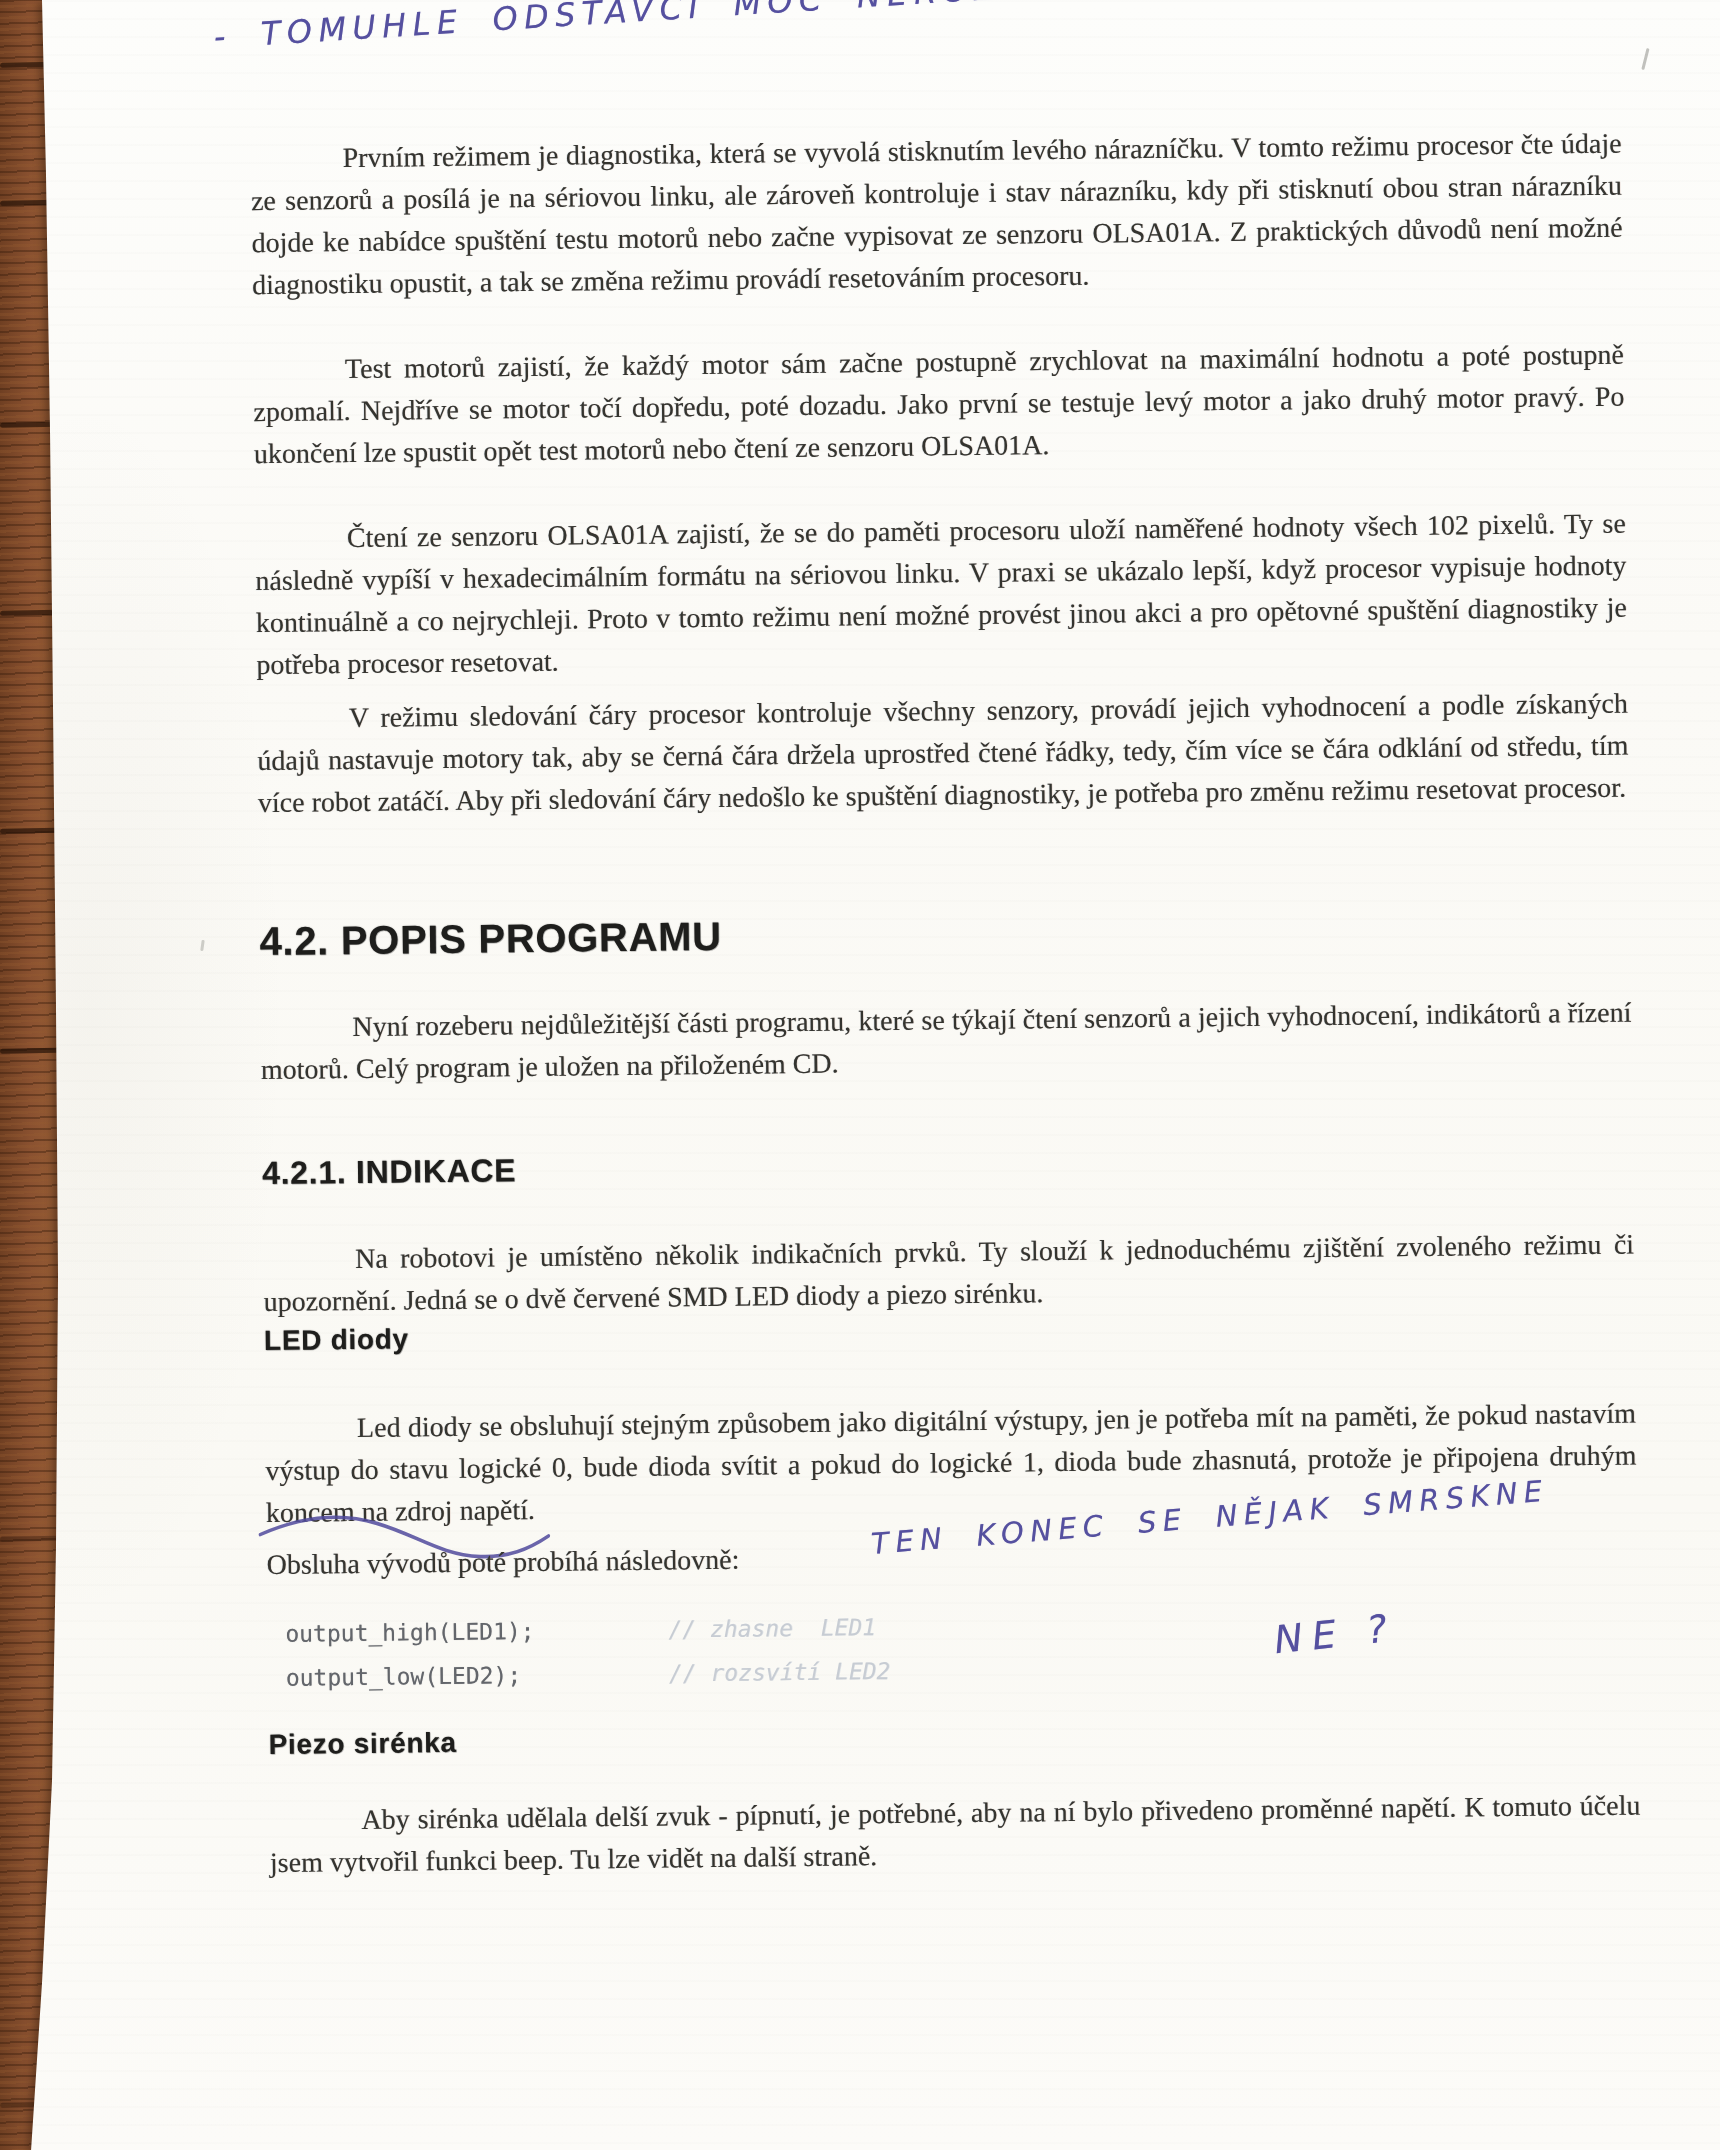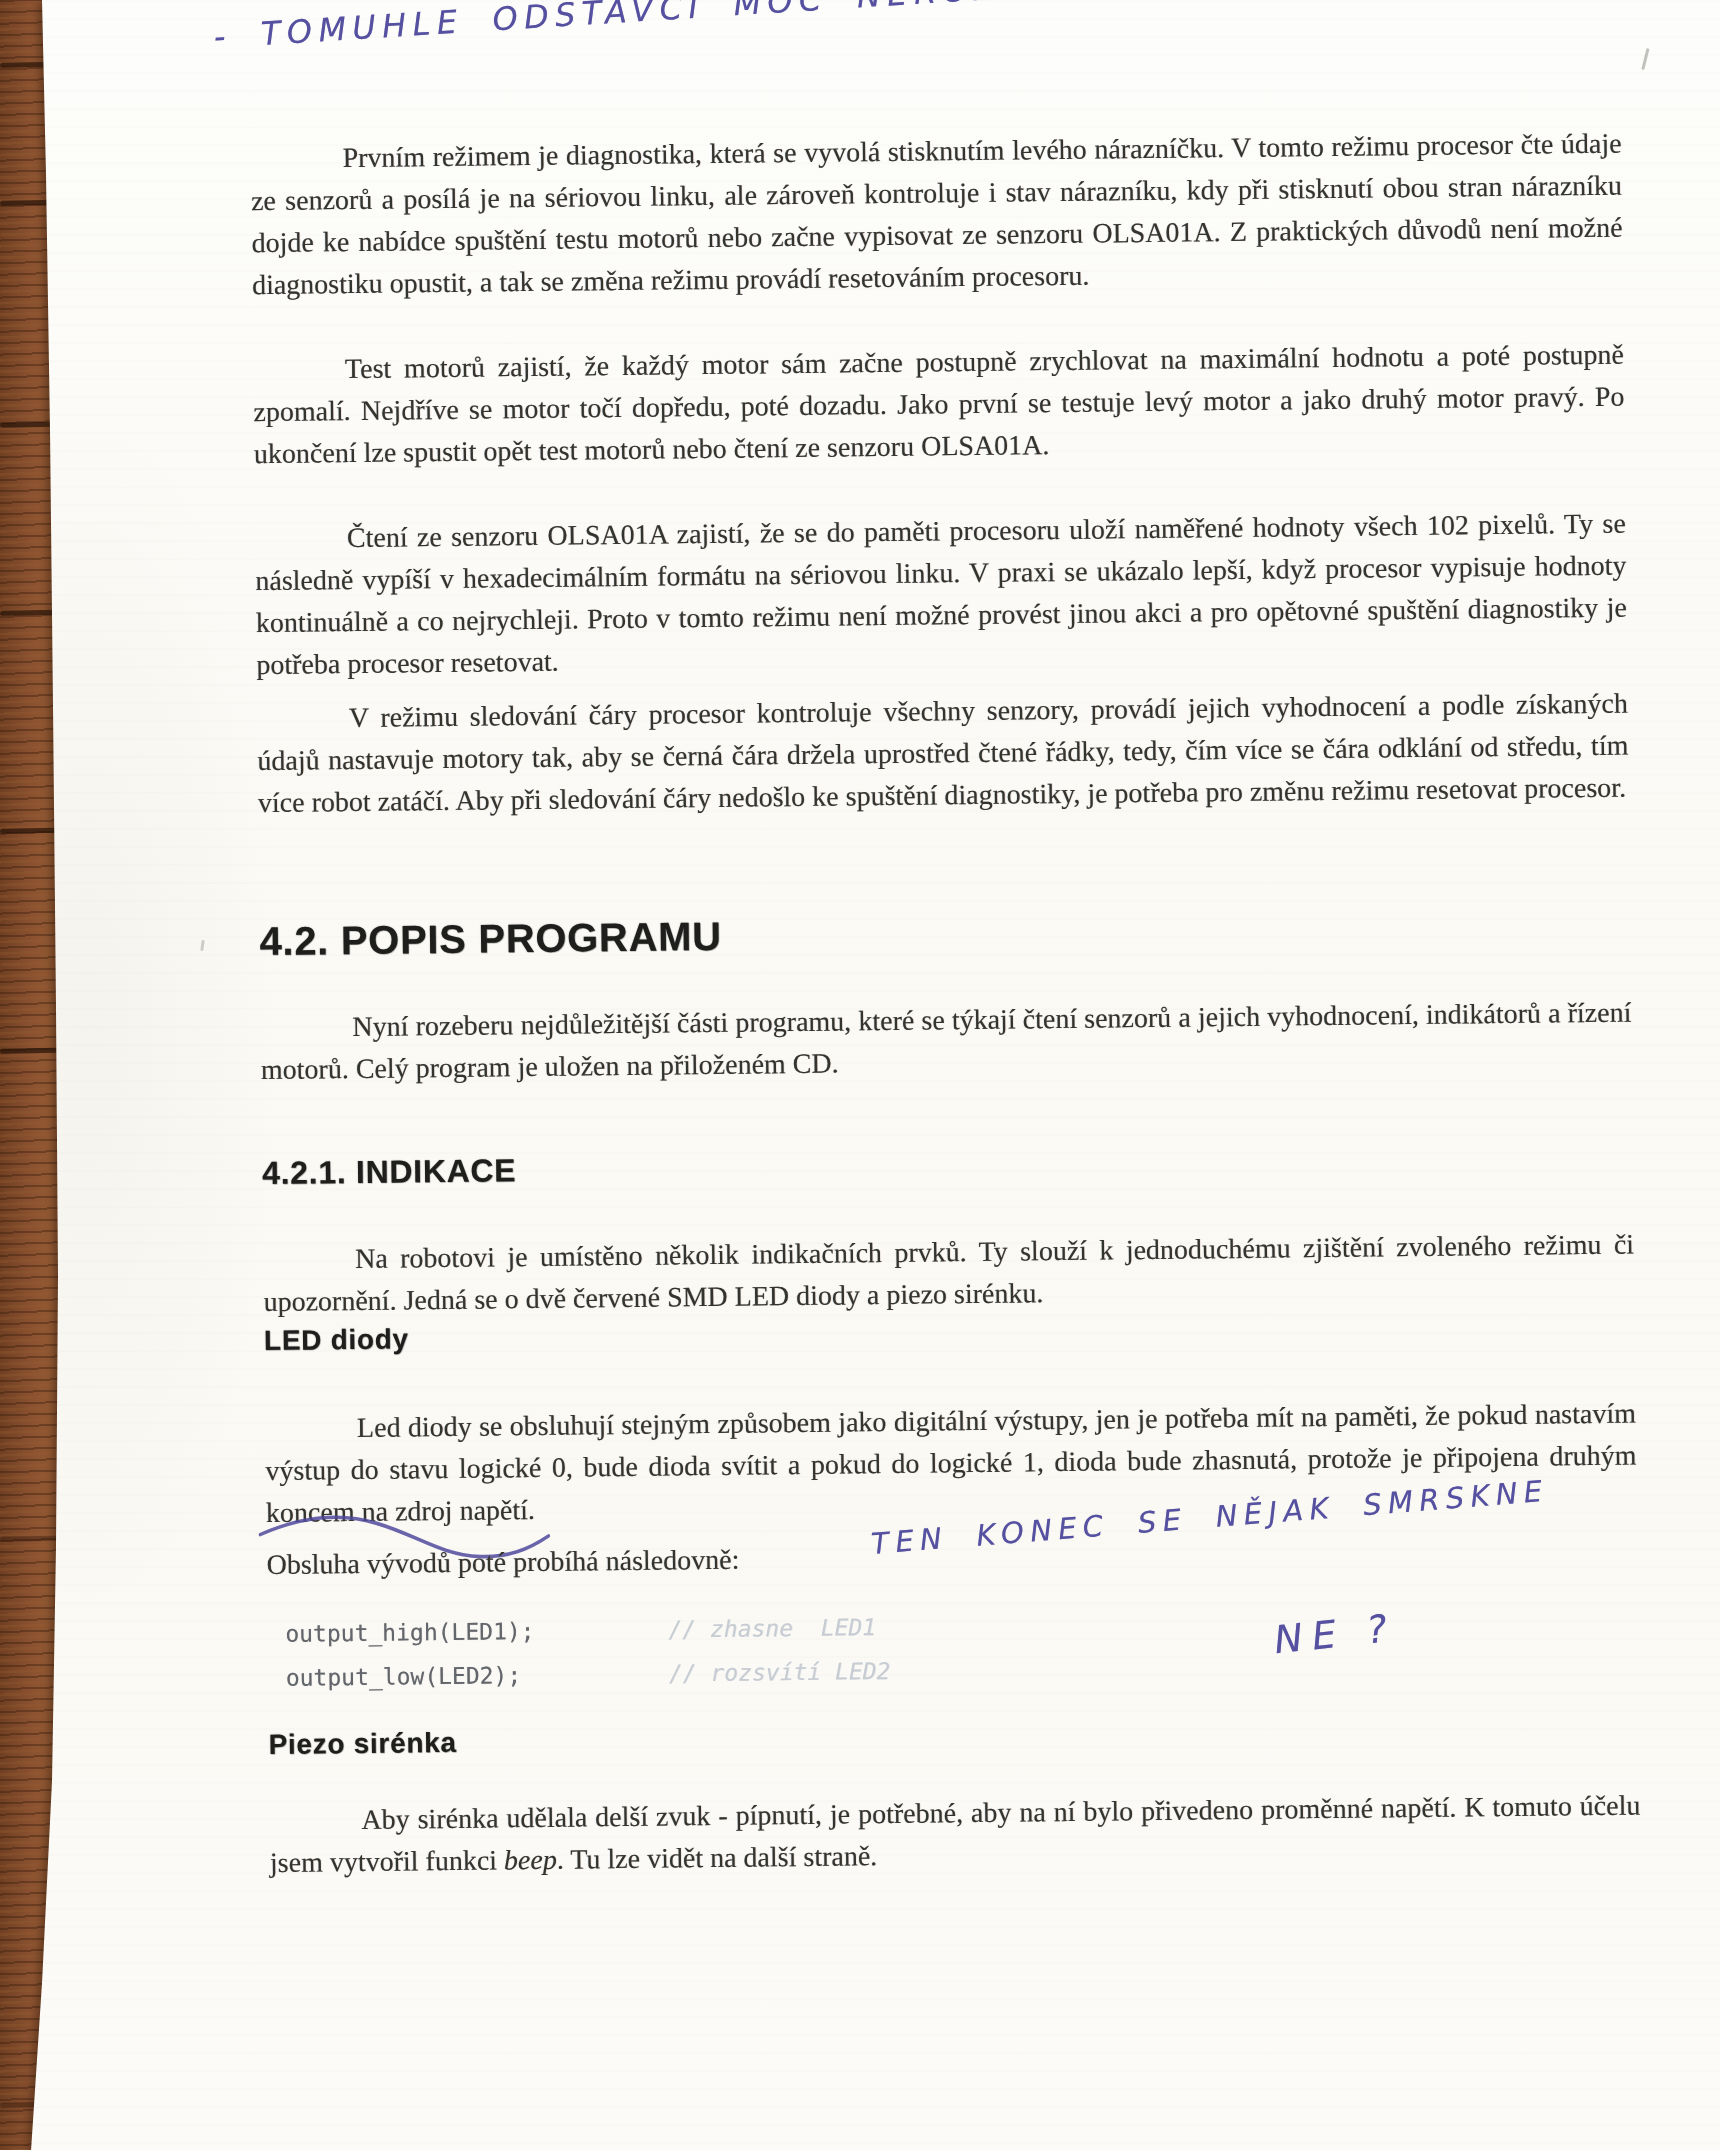--- a/index.html
+++ b/index.html
@@ -63,21 +63,21 @@
   .b-h42{top:919px;}
   .b-p5{top:1007px;}
   .b-h421{top:1155px;}
   .b-p6{top:1239px;}
   .b-hled{top:1325px;}
   .b-p7{top:1408px;}
   .b-obsluha{top:1544px;}
   .b-code{top:1612px;left:279px;width:1277px;}
   .b-hpiezo{top:1729px;}
   .b-p8{top:1800px;}
-  .italic{font-style:italic;}
+  .italic{}
   
   .uphrase{position:relative;white-space:nowrap;}
   .uphrase svg{position:absolute;left:-5%;top:.50em;width:118%;height:2.1em;overflow:visible;pointer-events:none;}
   
   .code-line{
     font-family:"DejaVu Sans Mono","Liberation Mono",monospace;
     font-size:23px;line-height:44px;white-space:pre;
   }
   .code-line .code{display:inline-block;width:383px;color:#63666b;
     text-shadow:0 0 0.7px rgba(90,90,95,.5);}

